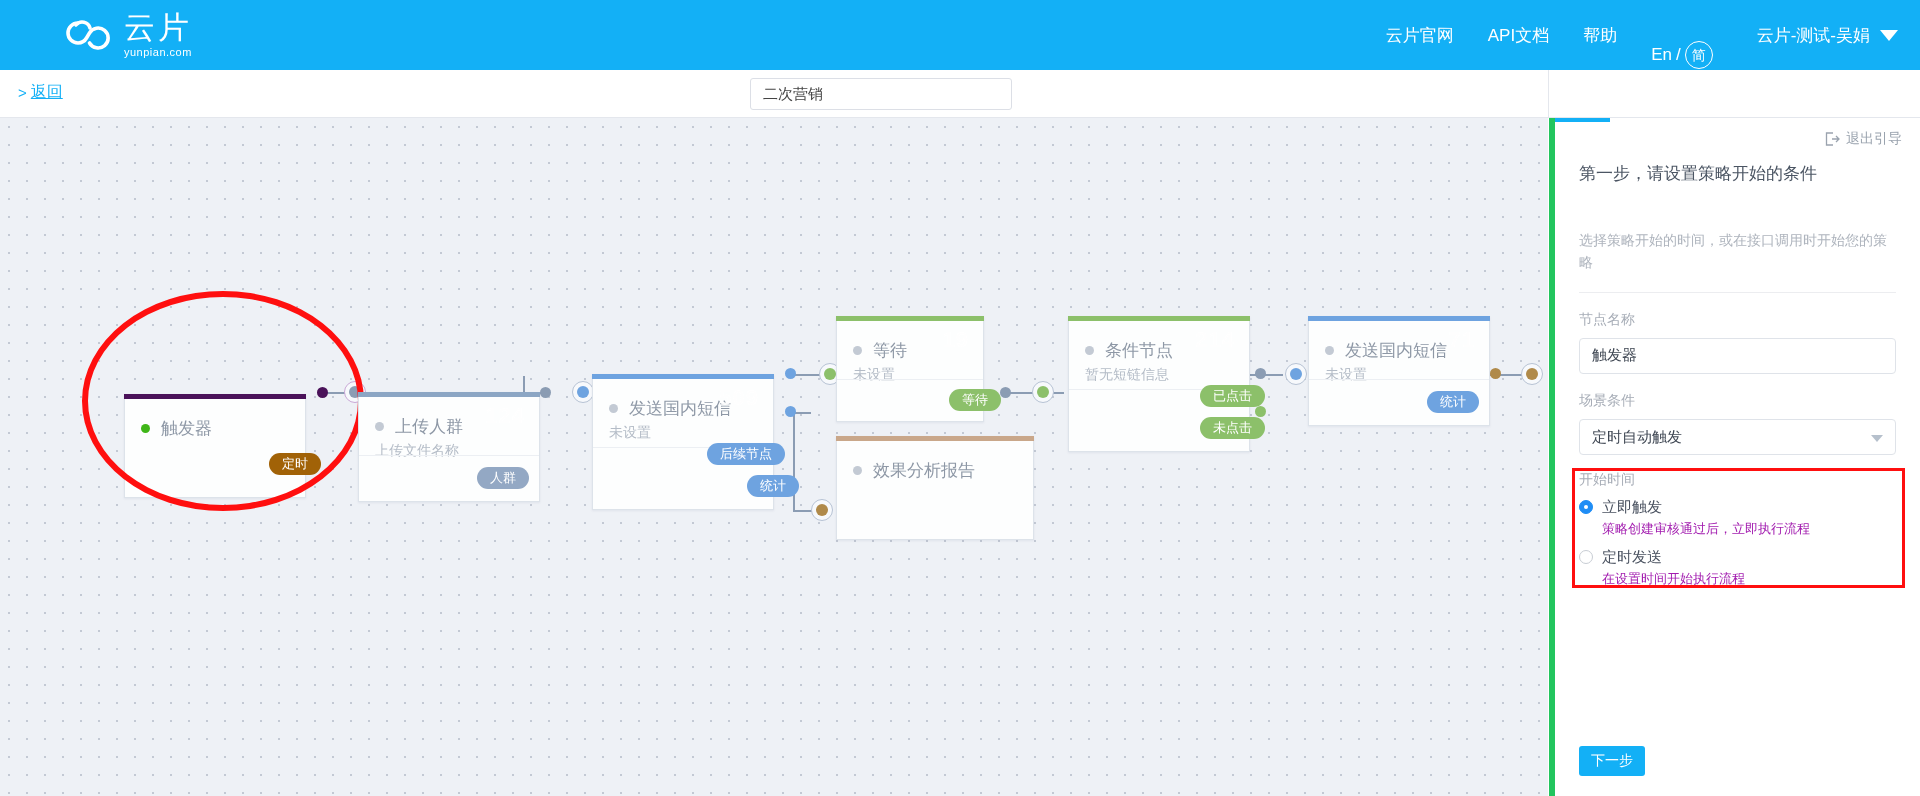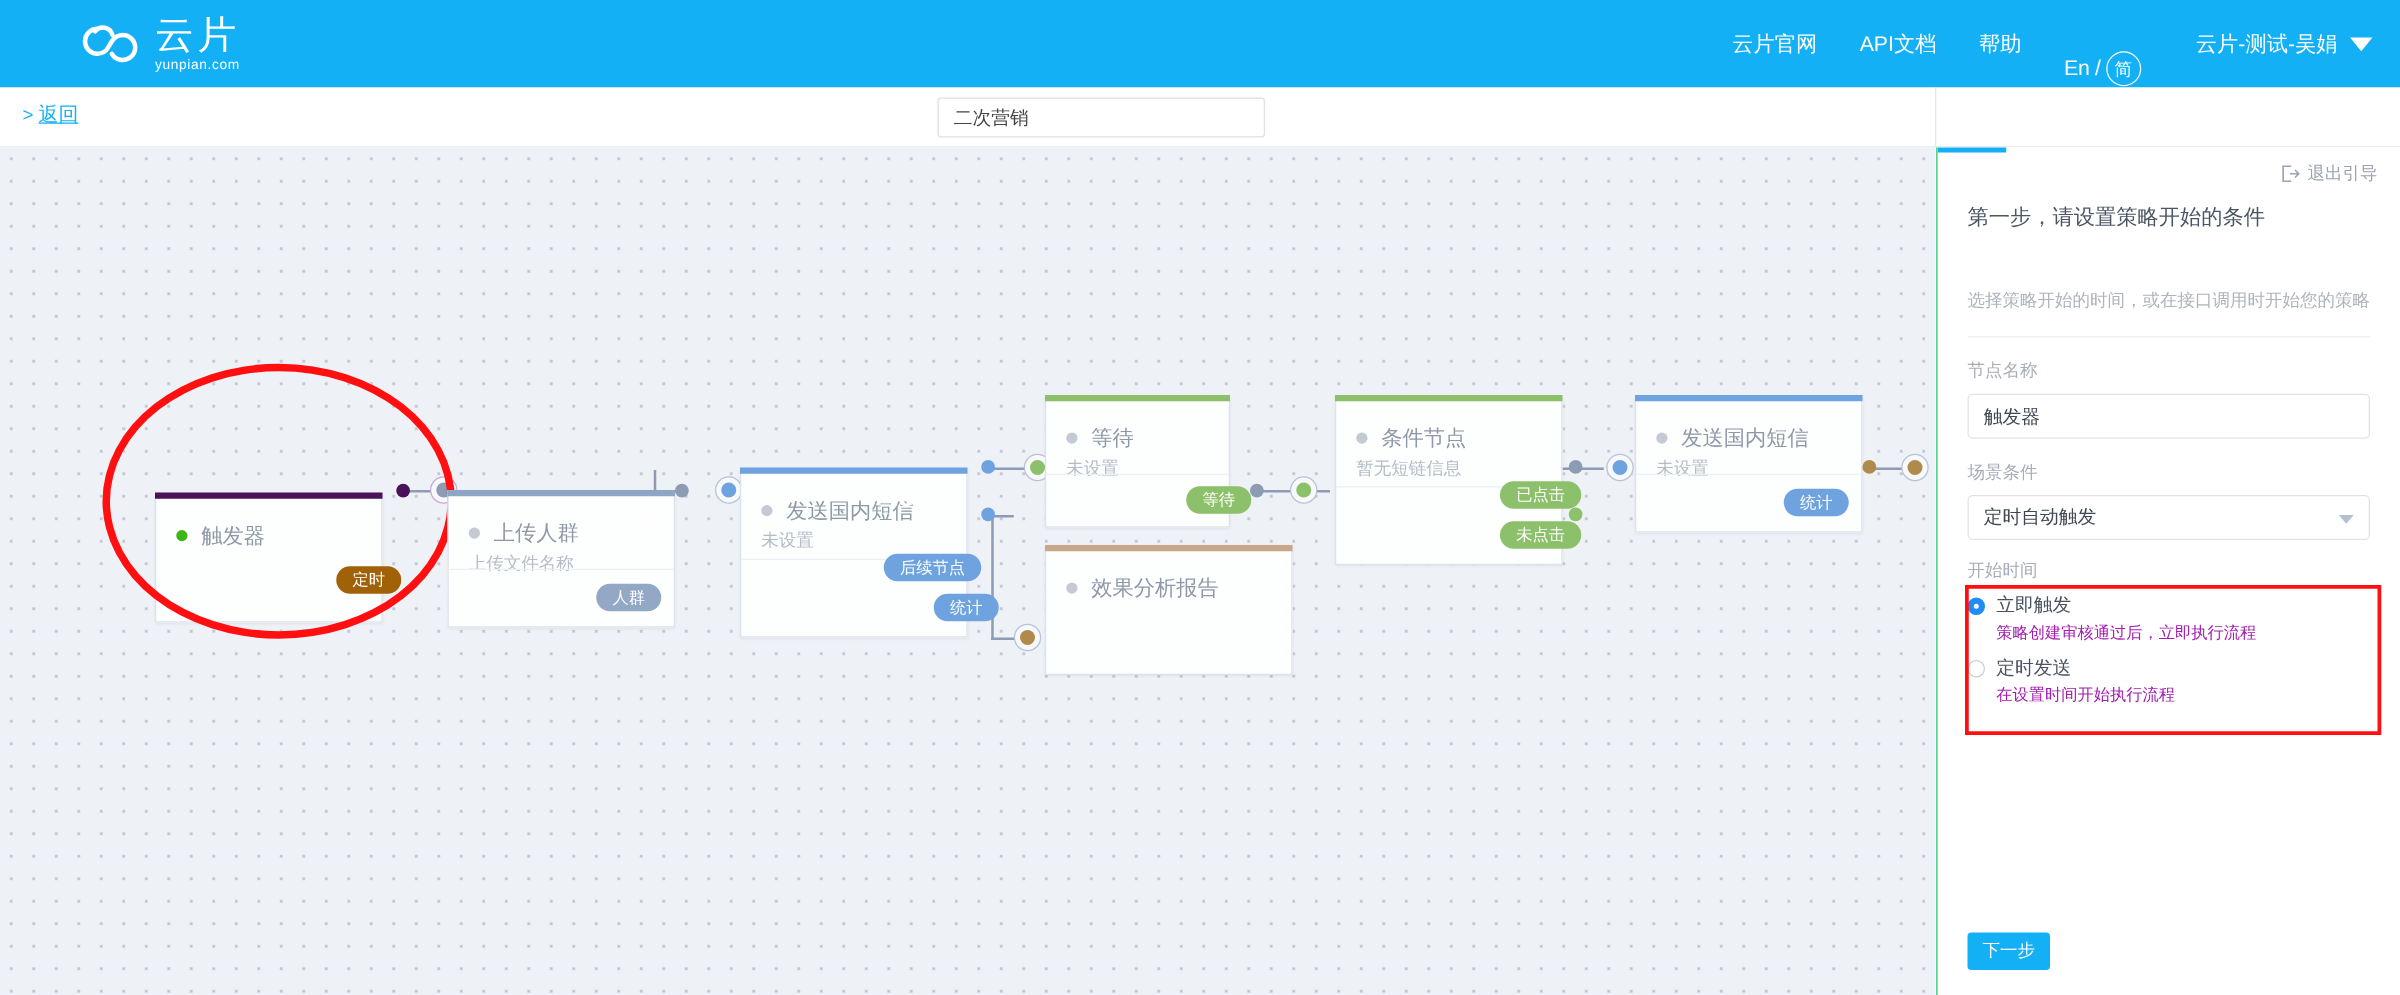--- a/index.html
+++ b/index.html
@@ -122,21 +122,21 @@
   .wire { position: absolute; background: #8b9cb3; }
 
   .highlight-ellipse {
     position: absolute; border: 6px solid #ff0f0f; border-radius: 50%;
     pointer-events: none;
   }
 
   
   .rpanel {
     position: absolute; left: 1549px; top: 118px; width: 371px; height: 678px;
-    background: #fff; border-left: 1px solid #22c55e;
+    background: #fff; border-left: 6px solid #22c55e;
   }
   .progress { position: absolute; left: 0; top: 0; width: 371px; height: 4px; background: #fff; }
   .progress .fill { height: 4px; width: 55px; background: #13b0f6; }
   .exit-guide {
     position: absolute; right: 18px; top: 12px; display: flex; align-items: center;
     font-size: 14px; color: #9aa3ae; cursor: pointer;
   }
   .exit-guide svg { margin-right: 6px; }
   .p-inner { padding: 44px 24px 0 24px; }
   .p-title { font-size: 17px; color: #4b5563; margin-bottom: 11px; }

